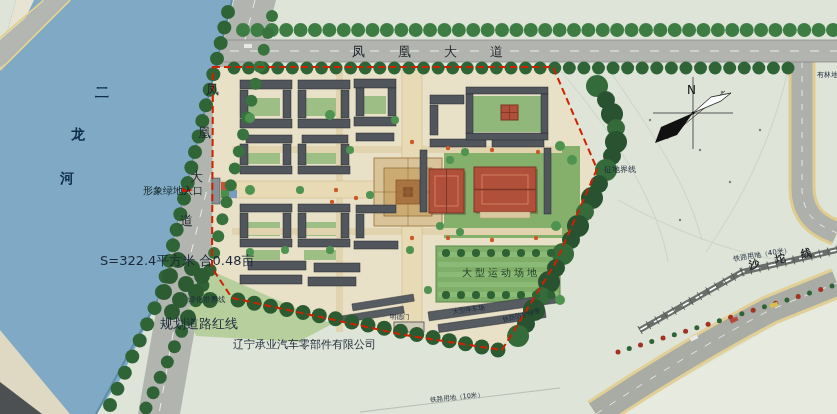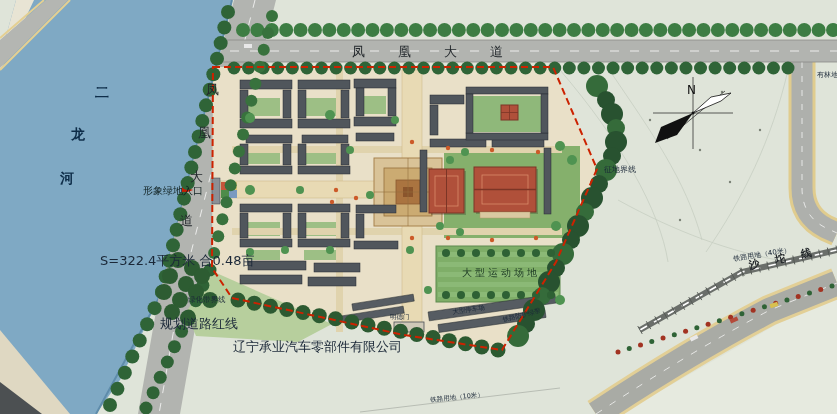--- a/index.html
+++ b/index.html
@@ -494,21 +494,21 @@
 
 <div class="lbl" style="left:687px;top:84px;font-size:12px;color:#111;">N</div>
 
 <div class="lbl" style="left:604px;top:166px;font-size:8px;">征地界线</div>
 <div class="lbl" style="left:733px;top:256px;font-size:7px;transform:rotate(-9deg);">铁路用地（40米）</div>
 <div class="lbl" style="left:748px;top:260px;font-size:10.5px;font-weight:bold;letter-spacing:16px;transform:rotate(-12deg);color:#22262a;">沙坨线</div>
 <div class="lbl" style="left:799px;top:72px;font-size:7px;margin-left:18px;">有林地</div>
 <div class="lbl" style="left:100px;top:254px;font-size:13px;">S=322.4平方米 合0.48亩</div>
 <div class="lbl" style="left:188px;top:296px;font-size:7.5px;">绿化带界线</div>
 <div class="lbl" style="left:160px;top:317px;font-size:13px;">规划道路红线</div>
-<div class="lbl" style="left:233px;top:340px;font-size:13px;">辽宁承业汽车零部件有限公司</div>
+<div class="lbl" style="left:233px;top:340px;font-size:11px;font-family:Liberation Mono, monospace;">辽宁承业汽车零部件有限公司</div>
 <div class="lbl" style="left:143px;top:186px;font-size:10px;color:#122;">形象绿地入口</div>
 <div class="lbl" style="left:462px;top:268px;font-size:10px;letter-spacing:3px;color:#1d3a24;">大型运动场地</div>
 <div class="lbl" style="left:452px;top:309px;font-size:6.5px;transform:rotate(-8deg);">大型停车场</div>
 <div class="lbl" style="left:502px;top:317px;font-size:6.5px;transform:rotate(-14deg);">铁路防护绿带</div>
 <div class="lbl" style="left:390px;top:314px;font-size:6.5px;text-align:right;">明德门</div>
 <div class="lbl" style="left:430px;top:397px;font-size:6.5px;transform:rotate(-6deg);">铁路用地（10米）</div>
 
 </div>
 
 </body></html>

